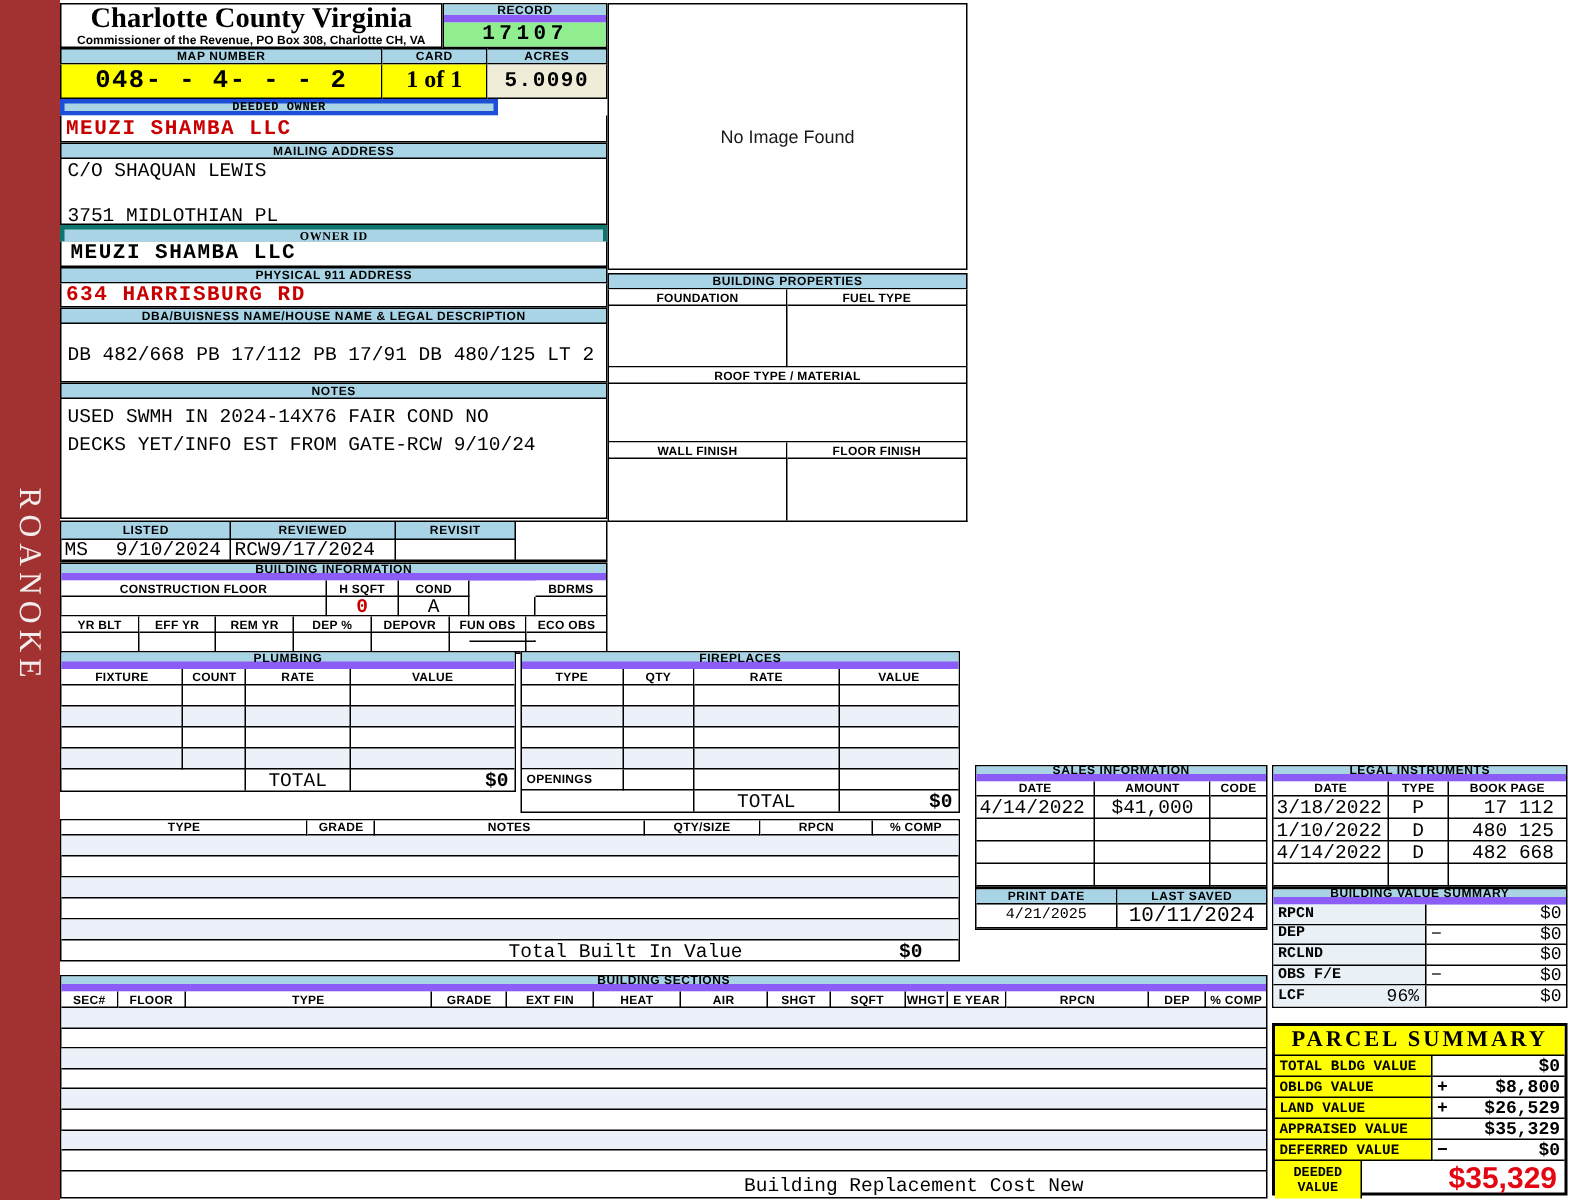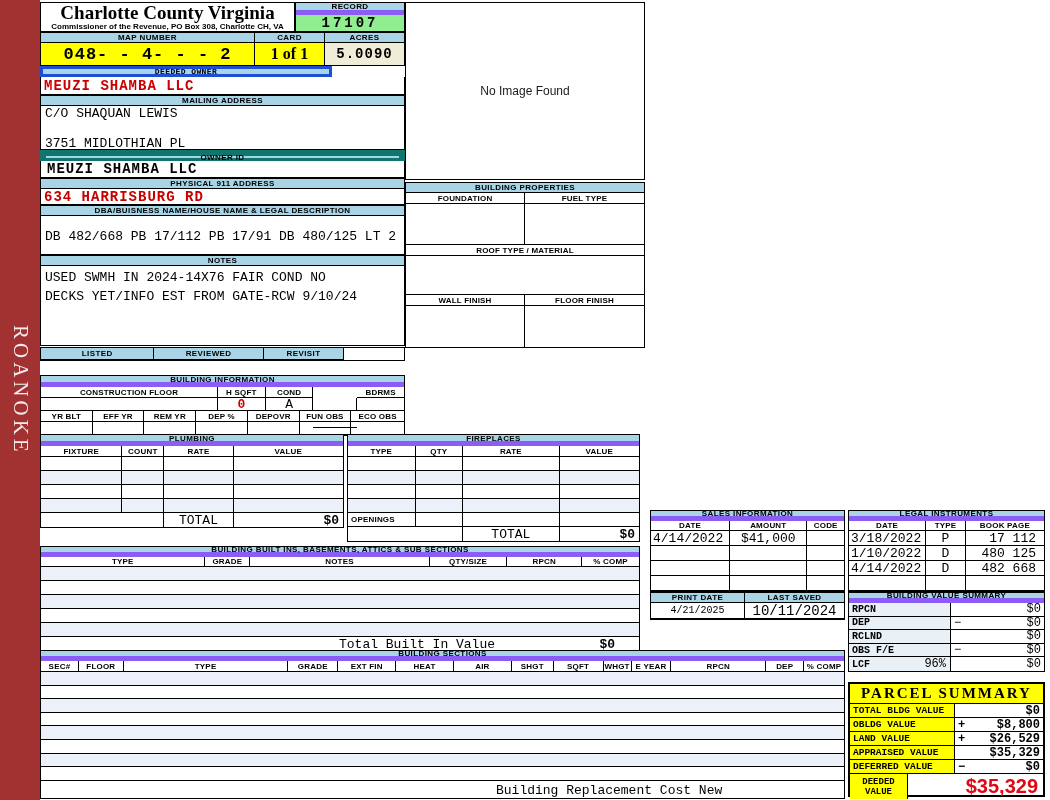--- a/index.html
+++ b/index.html
@@ -70,21 +70,21 @@
   <div class="abs tbl" style="left:40px;top:77px;width:365px;height:18px;border-top:none;display:flex;align-items:center;padding-left:3px;
        font:bold 14px 'Liberation Mono',monospace;letter-spacing:1px;color:#C80000;">MEUZI SHAMBA LLC</div>
 
   <div class="abs hdr" style="left:40px;top:95px;width:365px;height:11px;border:1px solid #000;">MAILING ADDRESS</div>
   <div class="abs tbl" style="left:40px;top:106px;width:365px;height:44px;border-top:none;padding:1px 0 0 4px;">
     <div class="m13" style="line-height:14px;">C/O SHAQUAN LEWIS</div>
     <div class="m13" style="line-height:14px;margin-top:16px;">3751 MIDLOTHIAN PL</div>
     <div class="m13" style="line-height:14px;">WALDORF, MD 20602-0602</div>
   </div>
 
-  <div class="abs hdr" style="left:40px;top:150px;width:365px;height:14px;border:6px solid #0f766e;">OWNER ID</div>
+  <div class="abs hdr" style="left:40px;top:150px;width:365px;height:14px;border:3px solid #0f766e;font-family:Liberation Serif, serif;">OWNER ID</div>
   <div class="abs tbl" style="left:40px;top:161px;width:365px;height:17px;border-top:none;display:flex;align-items:center;padding-left:6px;
        font:bold 14px 'Liberation Mono',monospace;letter-spacing:1px;">MEUZI SHAMBA LLC</div>
 
   <div class="abs hdr" style="left:40px;top:178px;width:365px;height:11px;border:1px solid #000;">PHYSICAL 911 ADDRESS</div>
   <div class="abs tbl" style="left:40px;top:189px;width:365px;height:16px;border-top:none;display:flex;align-items:center;padding-left:3px;
        font:bold 14px 'Liberation Mono',monospace;letter-spacing:1px;color:#C80000;">634 HARRISBURG RD</div>
 
   <div class="abs hdr" style="left:40px;top:205px;width:365px;height:11px;border:1px solid #000;">DBA/BUISNESS NAME/HOUSE NAME &amp; LEGAL DESCRIPTION</div>
   <div class="abs tbl" style="left:40px;top:216px;width:365px;height:39px;border-top:none;padding:13px 0 0 4px;">
     <div class="m13">DB 482/668 PB 17/112 PB 17/91 DB 480/125 LT 2</div>
@@ -95,20 +95,32 @@
     <div class="m13" style="line-height:19px;">USED SWMH IN 2024-14X76 FAIR COND NO</div>
     <div class="m13" style="line-height:19px;">DECKS YET/INFO EST FROM GATE-RCW 9/10/24</div>
   </div>
 
   <div class="abs tbl" style="left:40px;top:347px;width:365px;">
     <div class="row" style="height:12px;">
       <div class="c hdr" style="width:114px;border-bottom:1px solid #000;">LISTED</div>
       <div class="c hdr" style="width:110px;">REVIEWED</div>
       <div class="c hdr" style="width:81px;">REVISIT</div>
       <div class="c hdr" style="width:60px;margin-top:44px;">APPEALS</div>
+    </div>
+    <div class="row h14">
+      <div class="c m13" style="width:114px;justify-content:space-between;padding:0 6px 0 2px;">
+        <span>MS</span>
+        <span>9/10/2024</span>
+      </div>
+      <div class="c m13" style="width:110px;justify-content:space-between;padding:0 16px 0 2px;">
+        <span>RCW</span>
+        <span>9/17/2024</span>
+      </div>
+      <div class="c" style="width:81px;"></div>
+      <div class="c" style="width:60px;"></div>
     </div>
   </div>
 
   <div class="abs tbl" style="left:40px;top:375px;width:365px;">
     <div class="hdr h11">BUILDING INFORMATION</div>
     <div class="row h11">
       <div class="c ch" style="width:178px;">CONSTRUCTION FLOOR</div>
       <div class="c ch" style="width:48px;">H SQFT</div>
       <div class="c ch" style="width:48px;">COND</div>
       <div class="c ch" style="width:44px;margin-top:40px;">ROOMS</div>
@@ -223,21 +235,20 @@
       <div class="c" style="width:80px;"></div>
     </div>
     <div class="row h14">
       <div class="c" style="width:116px;border-bottom:none;"></div>
       <div class="c m13 ctr" style="width:97px;border-bottom:none;">TOTAL</div>
       <div class="c m13b rt" style="width:80px;border-bottom:none;padding-right:4px;">$0</div>
     </div>
   </div>
 
   <div class="abs tbl" style="left:40px;top:546px;width:600px;">
-    <div class="hdr h10">BUILDING BUILT INS, BASEMENTS, ATTICS &amp; SUB SECTIONS</div>
     <div class="row h10">
       <div class="c ch" style="width:165px;">TYPE</div>
       <div class="c ch" style="width:45px;">GRADE</div>
       <div class="c ch" style="width:180px;">NOTES</div>
       <div class="c ch" style="width:78px;">QTY/SIZE</div>
       <div class="c ch" style="width:75px;">RPCN</div>
       <div class="c ch" style="width:57px;">% COMP</div>
     </div>
     <div class="stripeOdd">
       <div class="row h14" style="border-bottom:1px solid #000;"></div>

